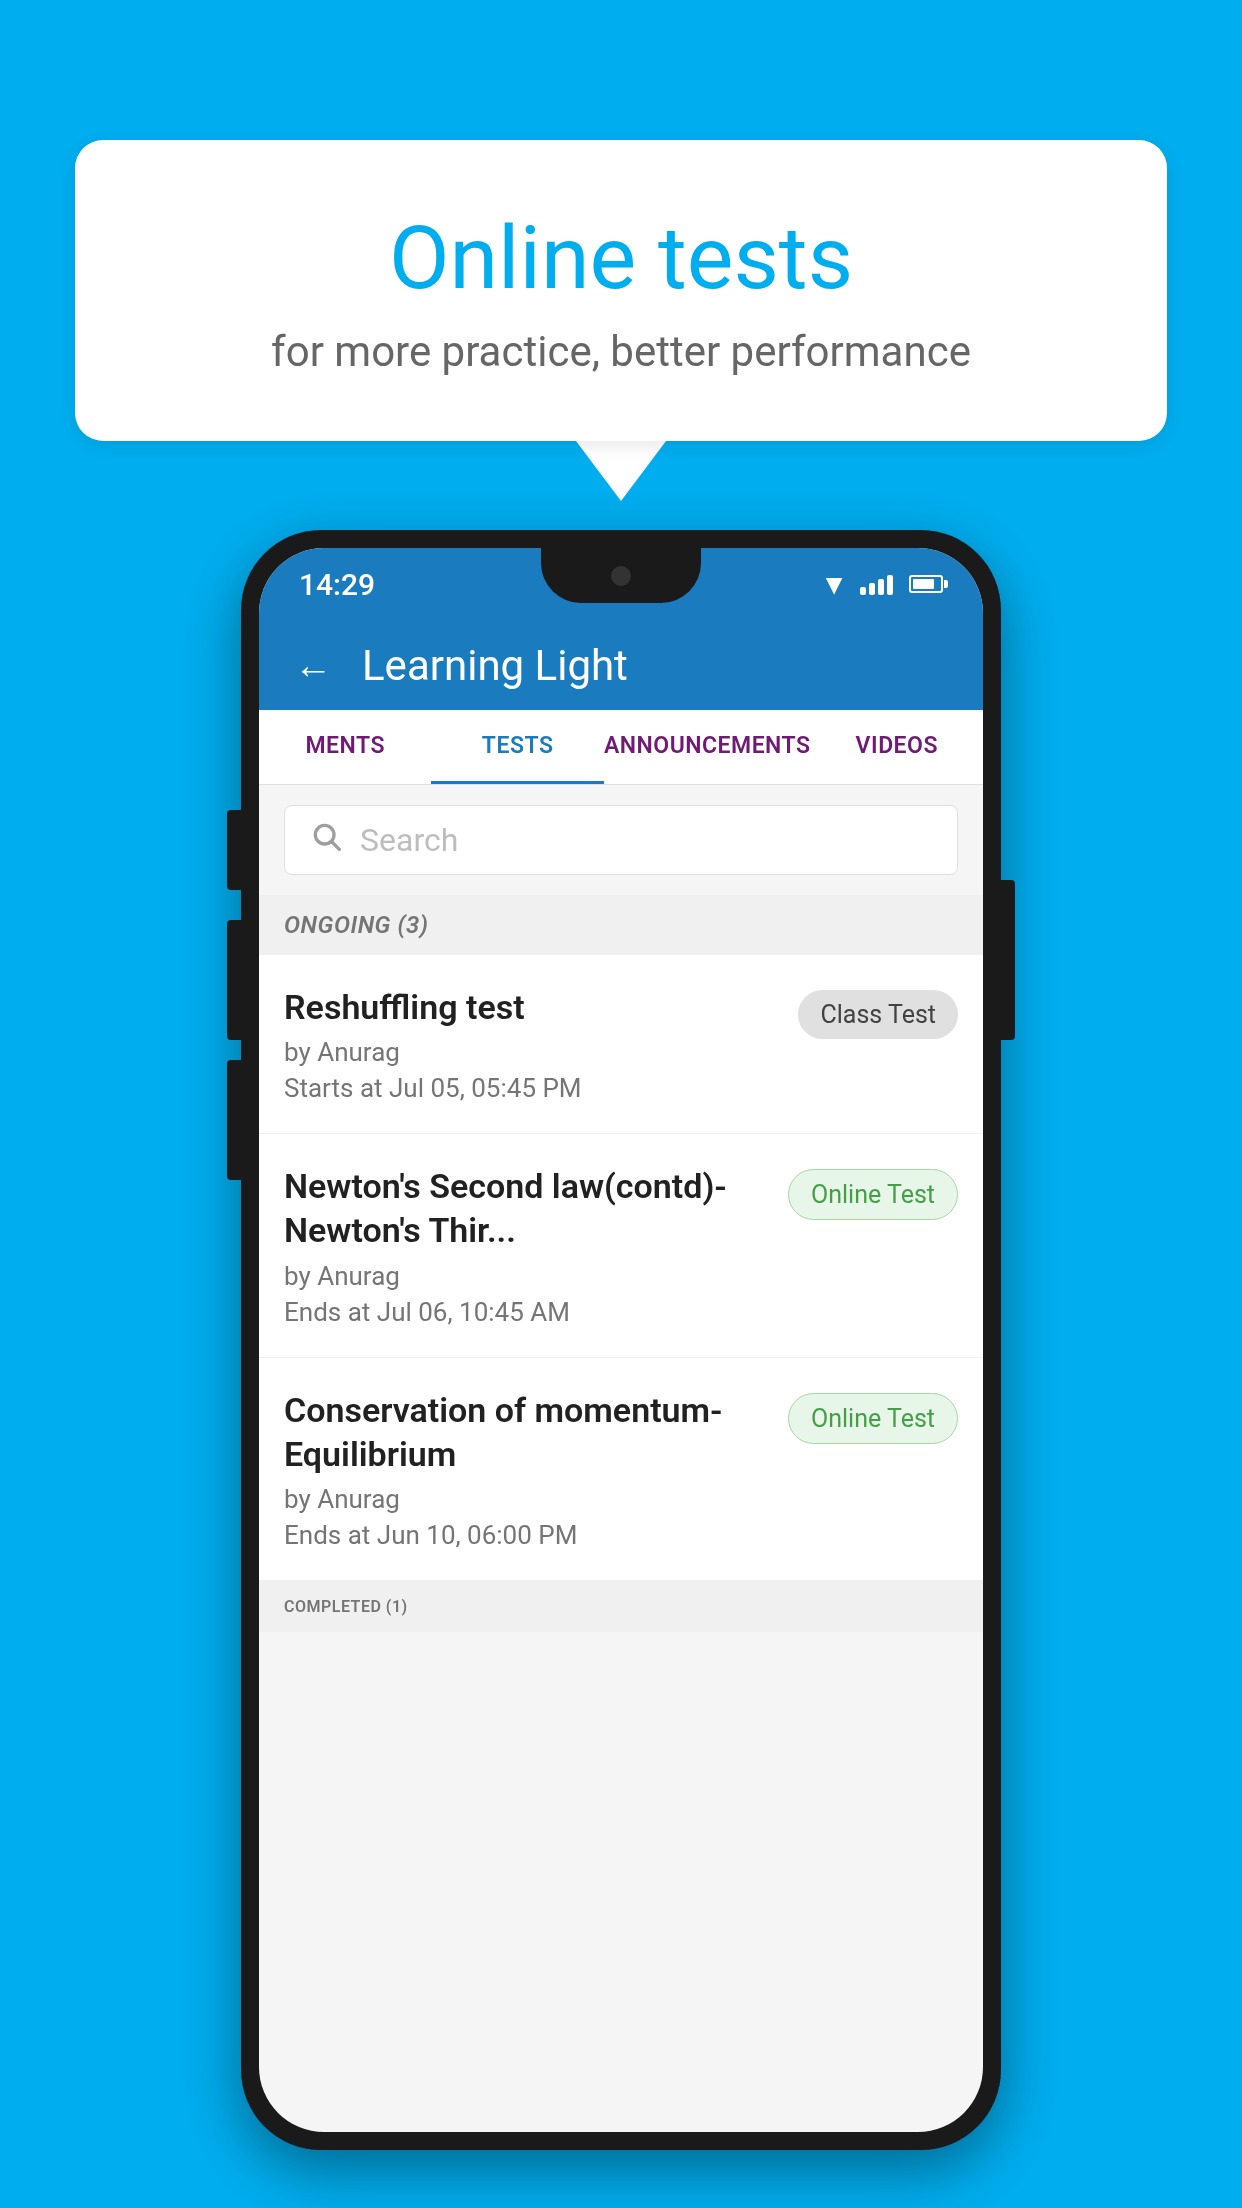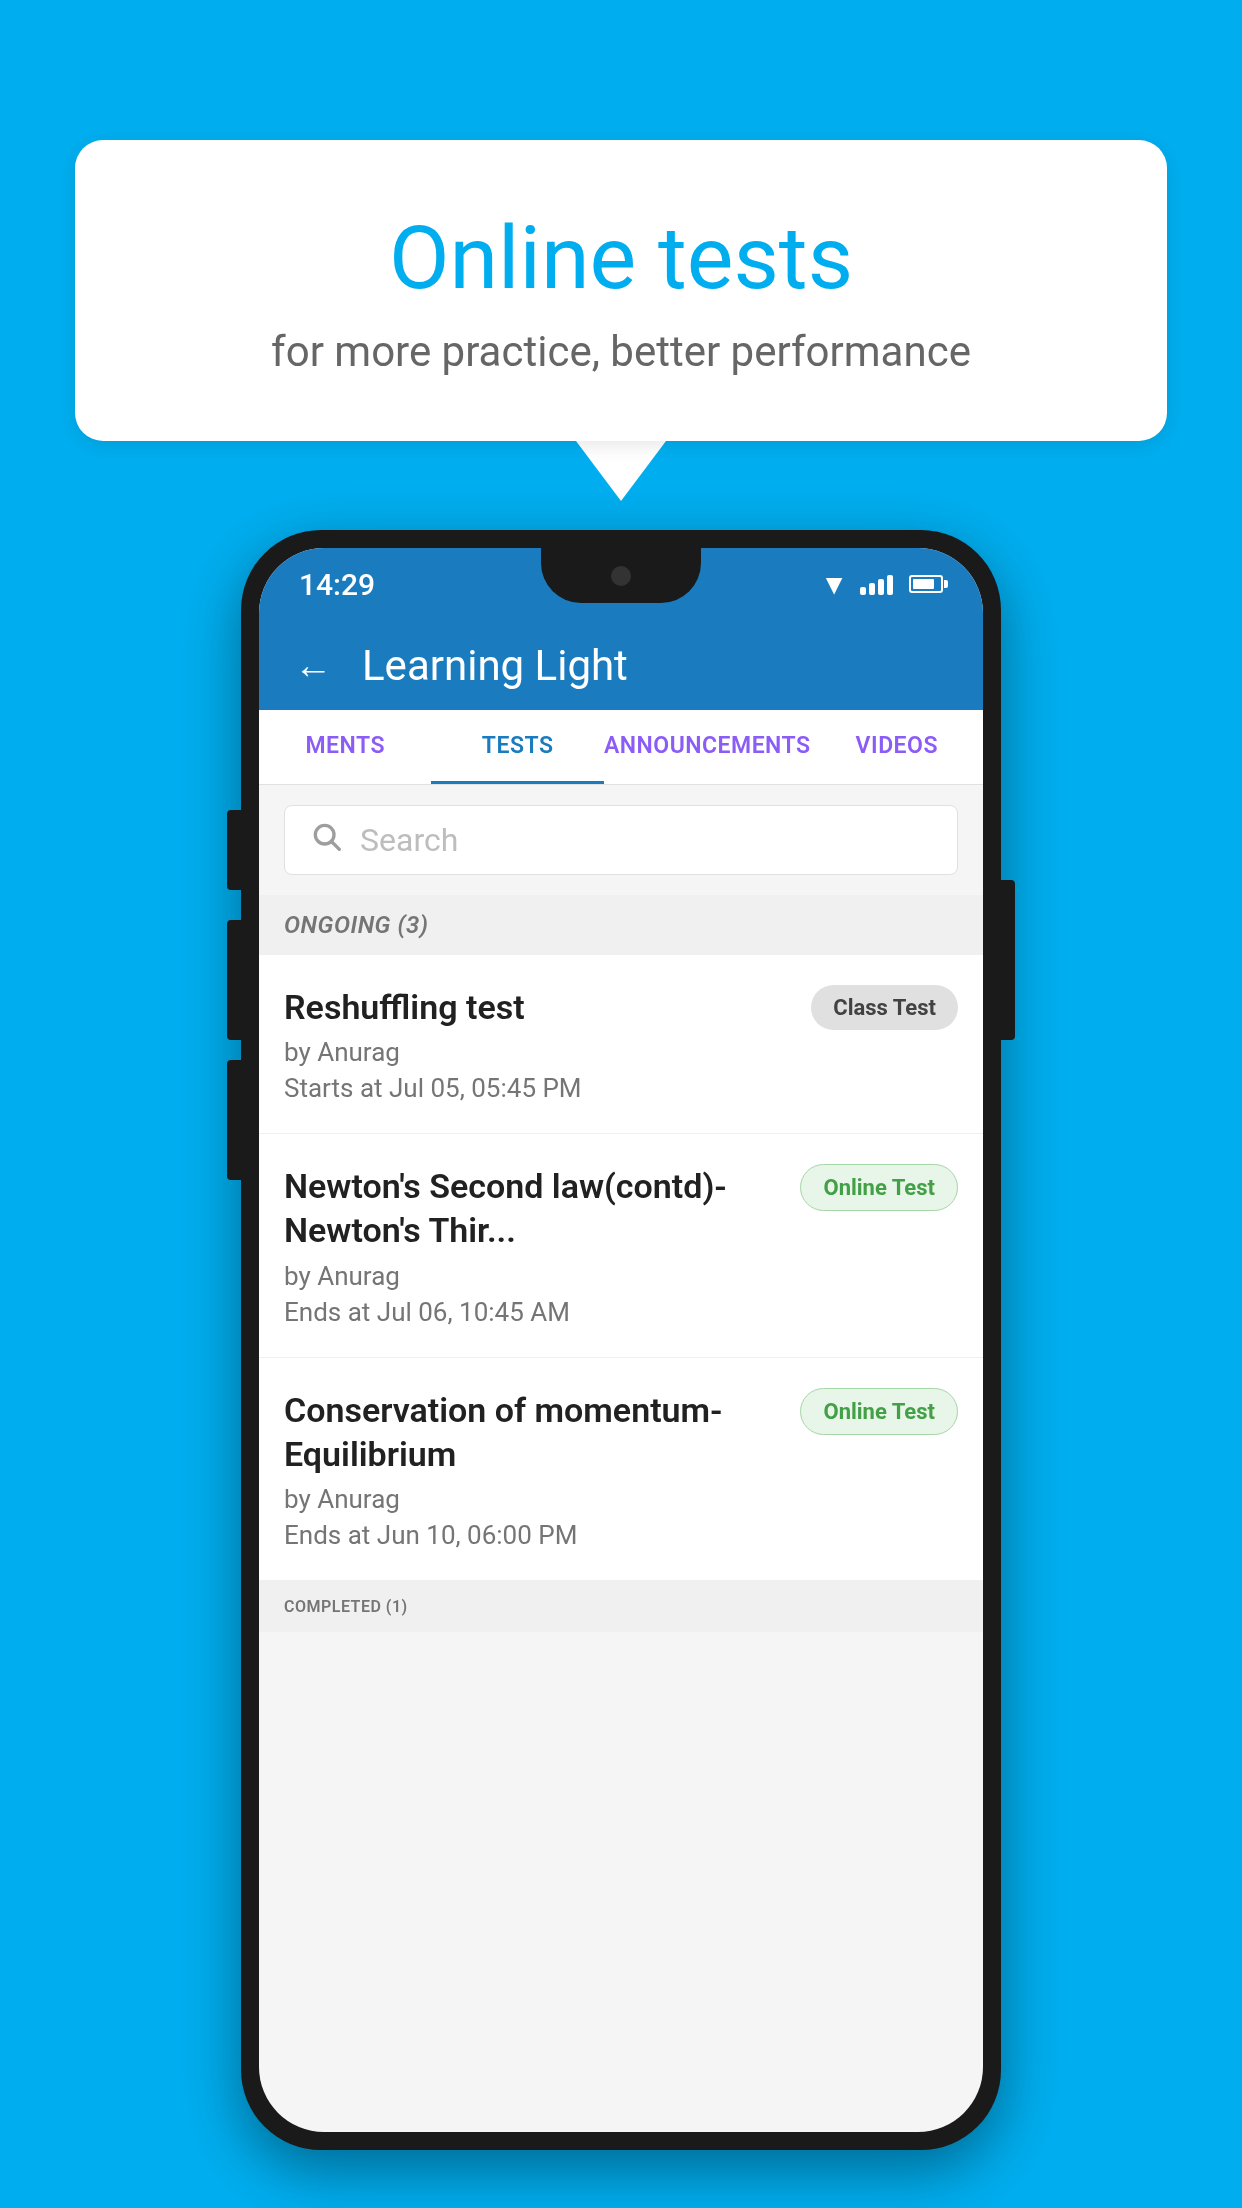--- a/index.html
+++ b/index.html
@@ -250,21 +250,21 @@
       height: 75px;
     }
 
     .tab-item {
       flex: 1;
       display: flex;
       align-items: center;
       justify-content: center;
       font-size: 23px;
       font-weight: 600;
-      color: #8b5cf6;
+      color: #701a75;
       letter-spacing: 0.5px;
       cursor: pointer;
       border-bottom: 3px solid transparent;
       text-transform: uppercase;
     }
 
     .tab-item.active {
       color: #1a7cbf;
       border-bottom: 3px solid #1a7cbf;
     }
@@ -340,23 +340,24 @@
     }
 
     .test-time {
       font-size: 26px;
       color: #757575;
     }
 
     .test-badge {
       border-radius: 30px;
       padding: 10px 22px;
-      font-size: 22px;
-      font-weight: 700;
+      font-size: 25px;
+      font-weight: 400;
       white-space: nowrap;
+      margin-top: 5px;
       flex-shrink: 0;
     }
 
     .badge-class {
       background: #e0e0e0;
       color: #424242;
     }
 
     .badge-online {
       background: #e8f5e9;

